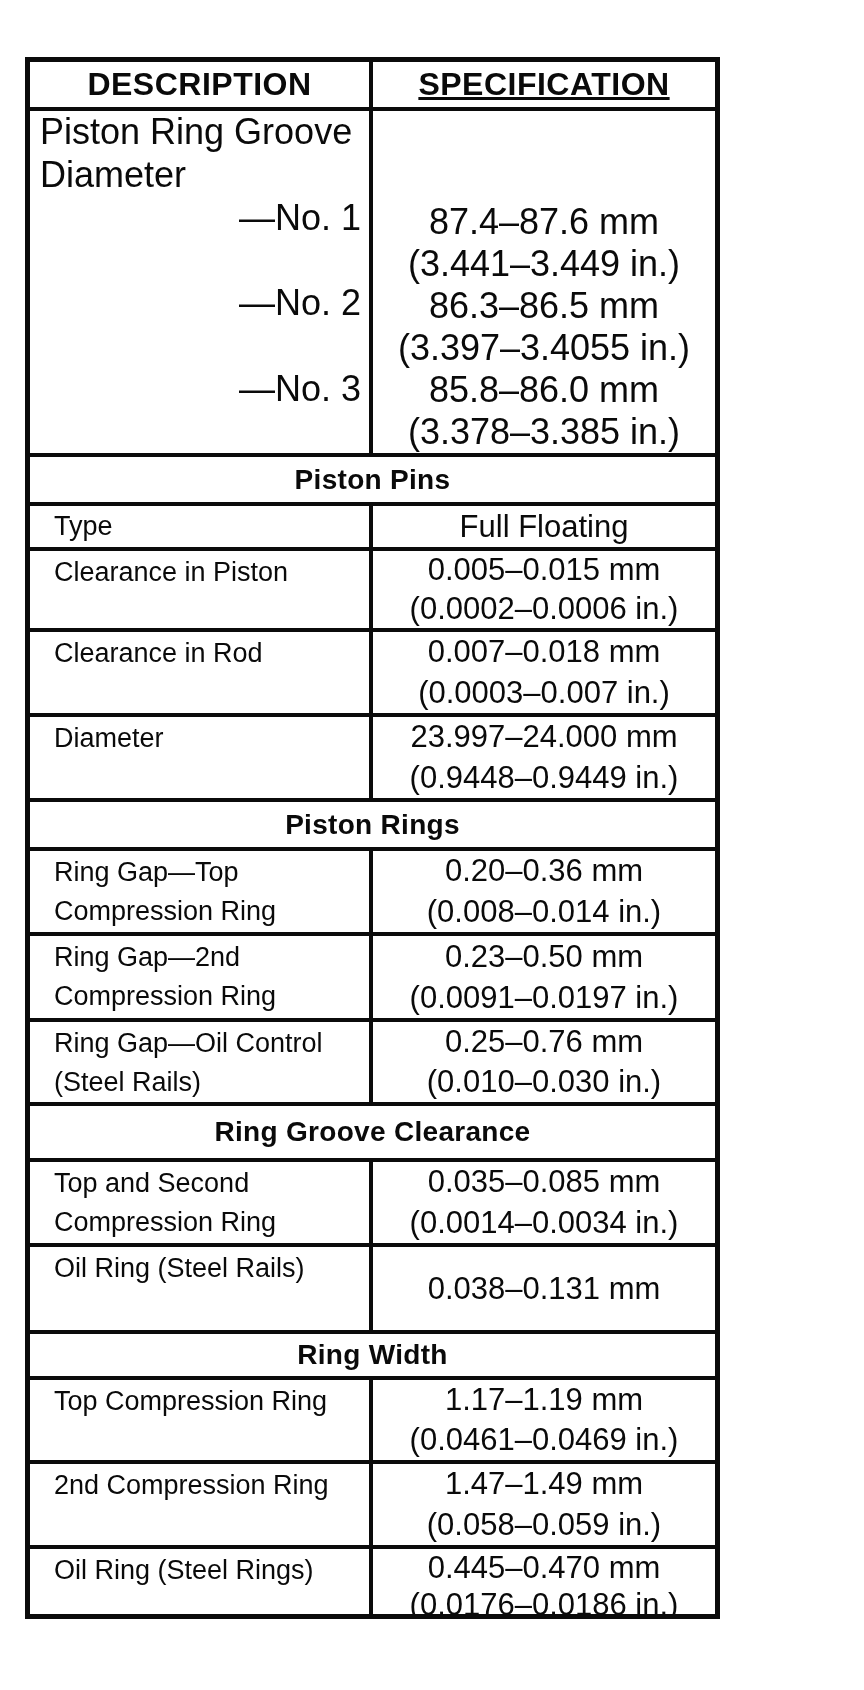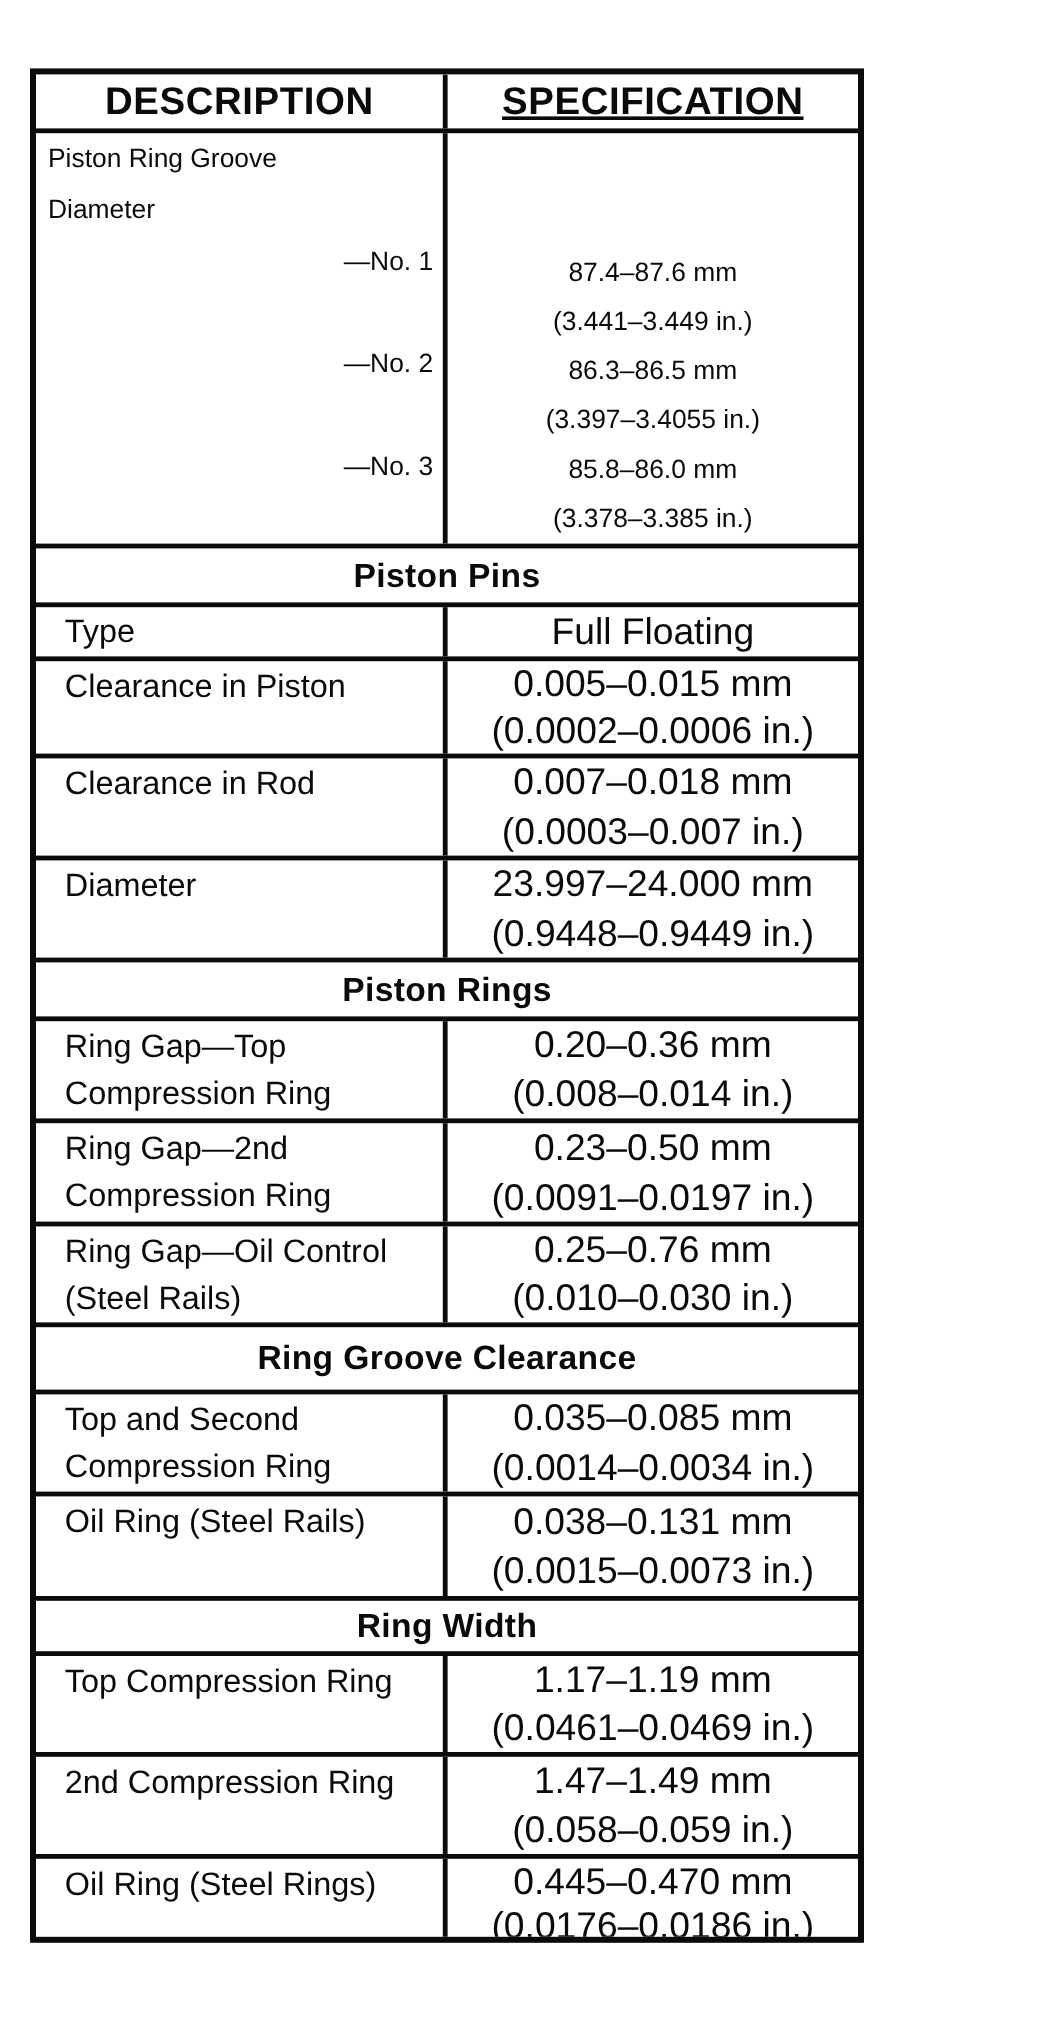--- a/index.html
+++ b/index.html
@@ -90,21 +90,21 @@
   .groove-right {
     flex: 1 1 auto;
     display: flex;
     flex-direction: column;
     margin-top: 13px;
   }
   .g-line {
     flex: 1 1 0;
     display: flex;
     align-items: center;
-    font-size: 22px;
+    font-size: 36px;
     white-space: nowrap;
   }
   .g-title { padding-left: 10px; }
   .g-no { justify-content: flex-end; padding-right: 8px; }
   .g-val { justify-content: center; }
 </style>
 </head>
 <body>
 
 <div class="page">
@@ -204,21 +204,20 @@
       <div class="spec-cell">
         <div class="spec-line">0.035–0.085 mm</div>
         <div class="spec-line">(0.0014–0.0034 in.)</div>
       </div>
     </div>
 
     <div class="row" style="height:87px">
       <div class="label-cell">Oil Ring (Steel Rails)</div>
       <div class="spec-cell">
         <div class="spec-line">0.038–0.131 mm</div>
-        <div class="spec-line">(0.0015–0.0073 in.)</div>
       </div>
     </div>
 
     <div class="row section-row" style="height:46px">Ring Width</div>
 
     <div class="row" style="height:84px">
       <div class="label-cell">Top Compression Ring</div>
       <div class="spec-cell">
         <div class="spec-line">1.17–1.19 mm</div>
         <div class="spec-line">(0.0461–0.0469 in.)</div>

